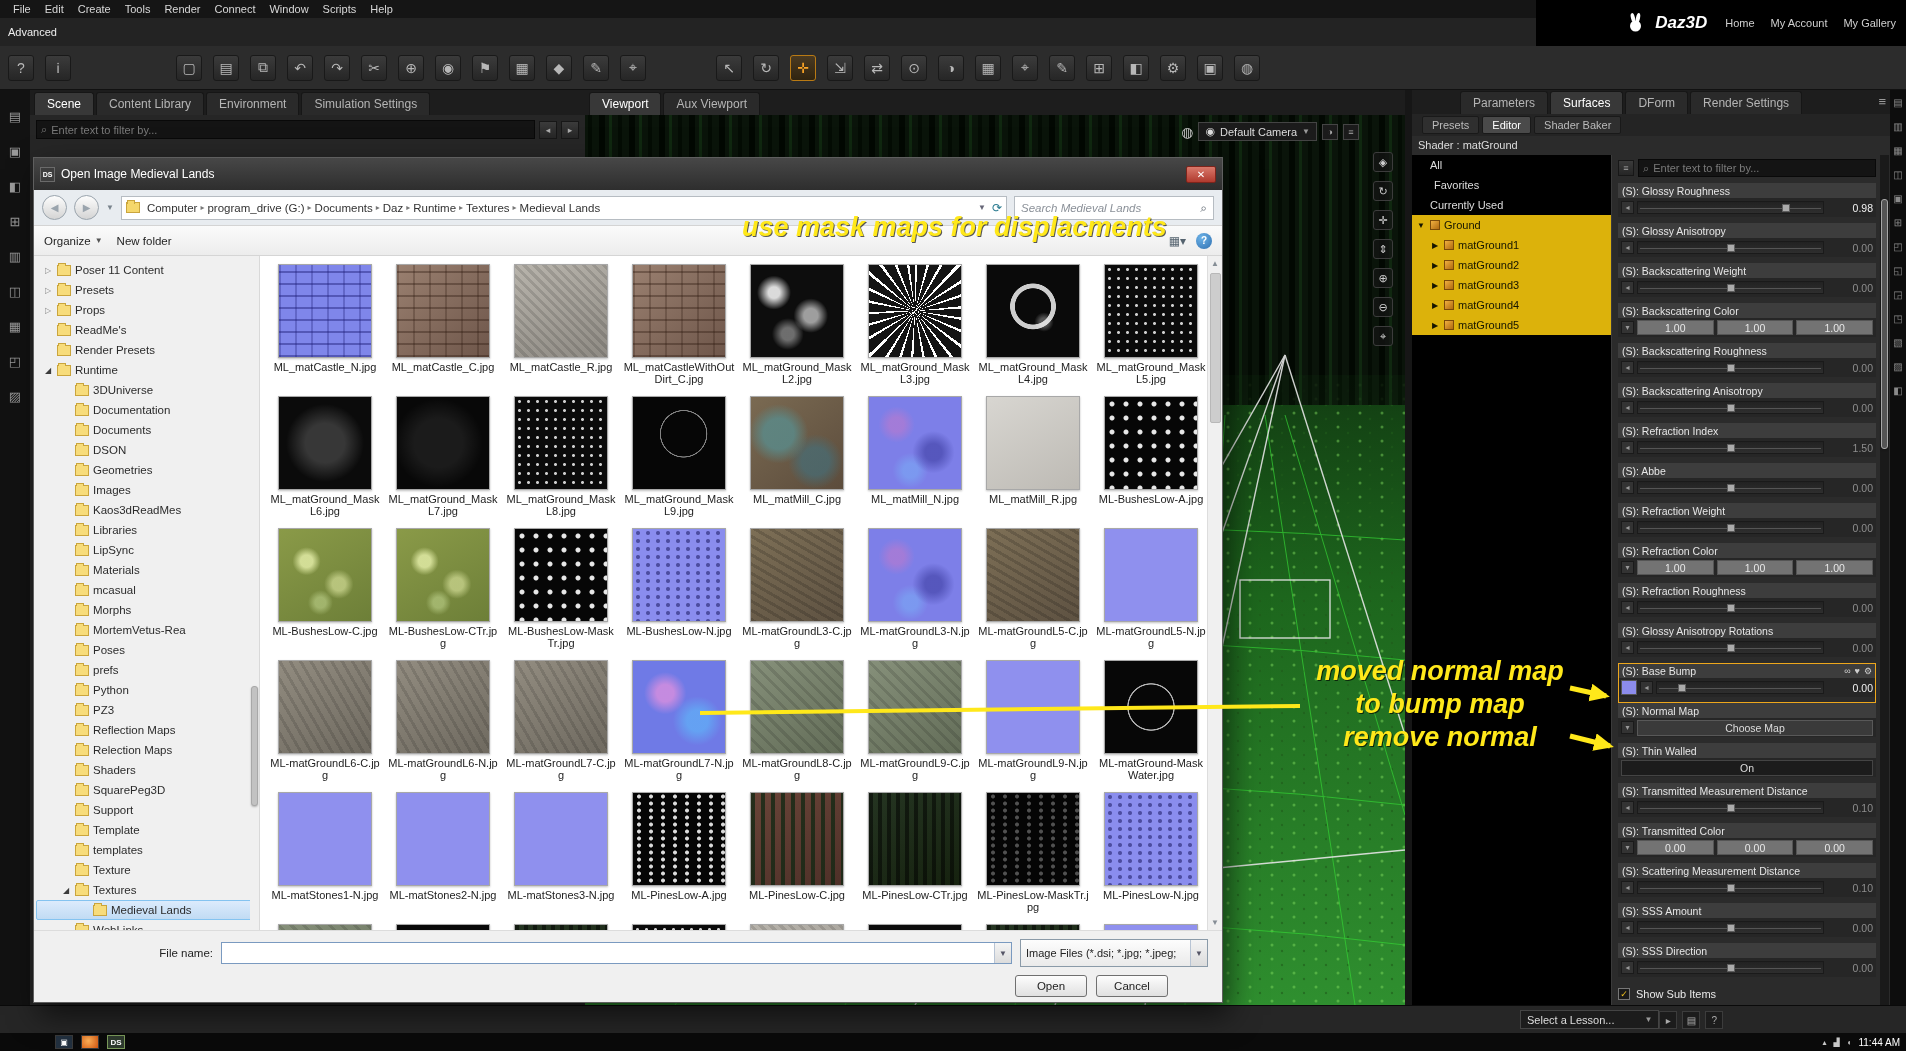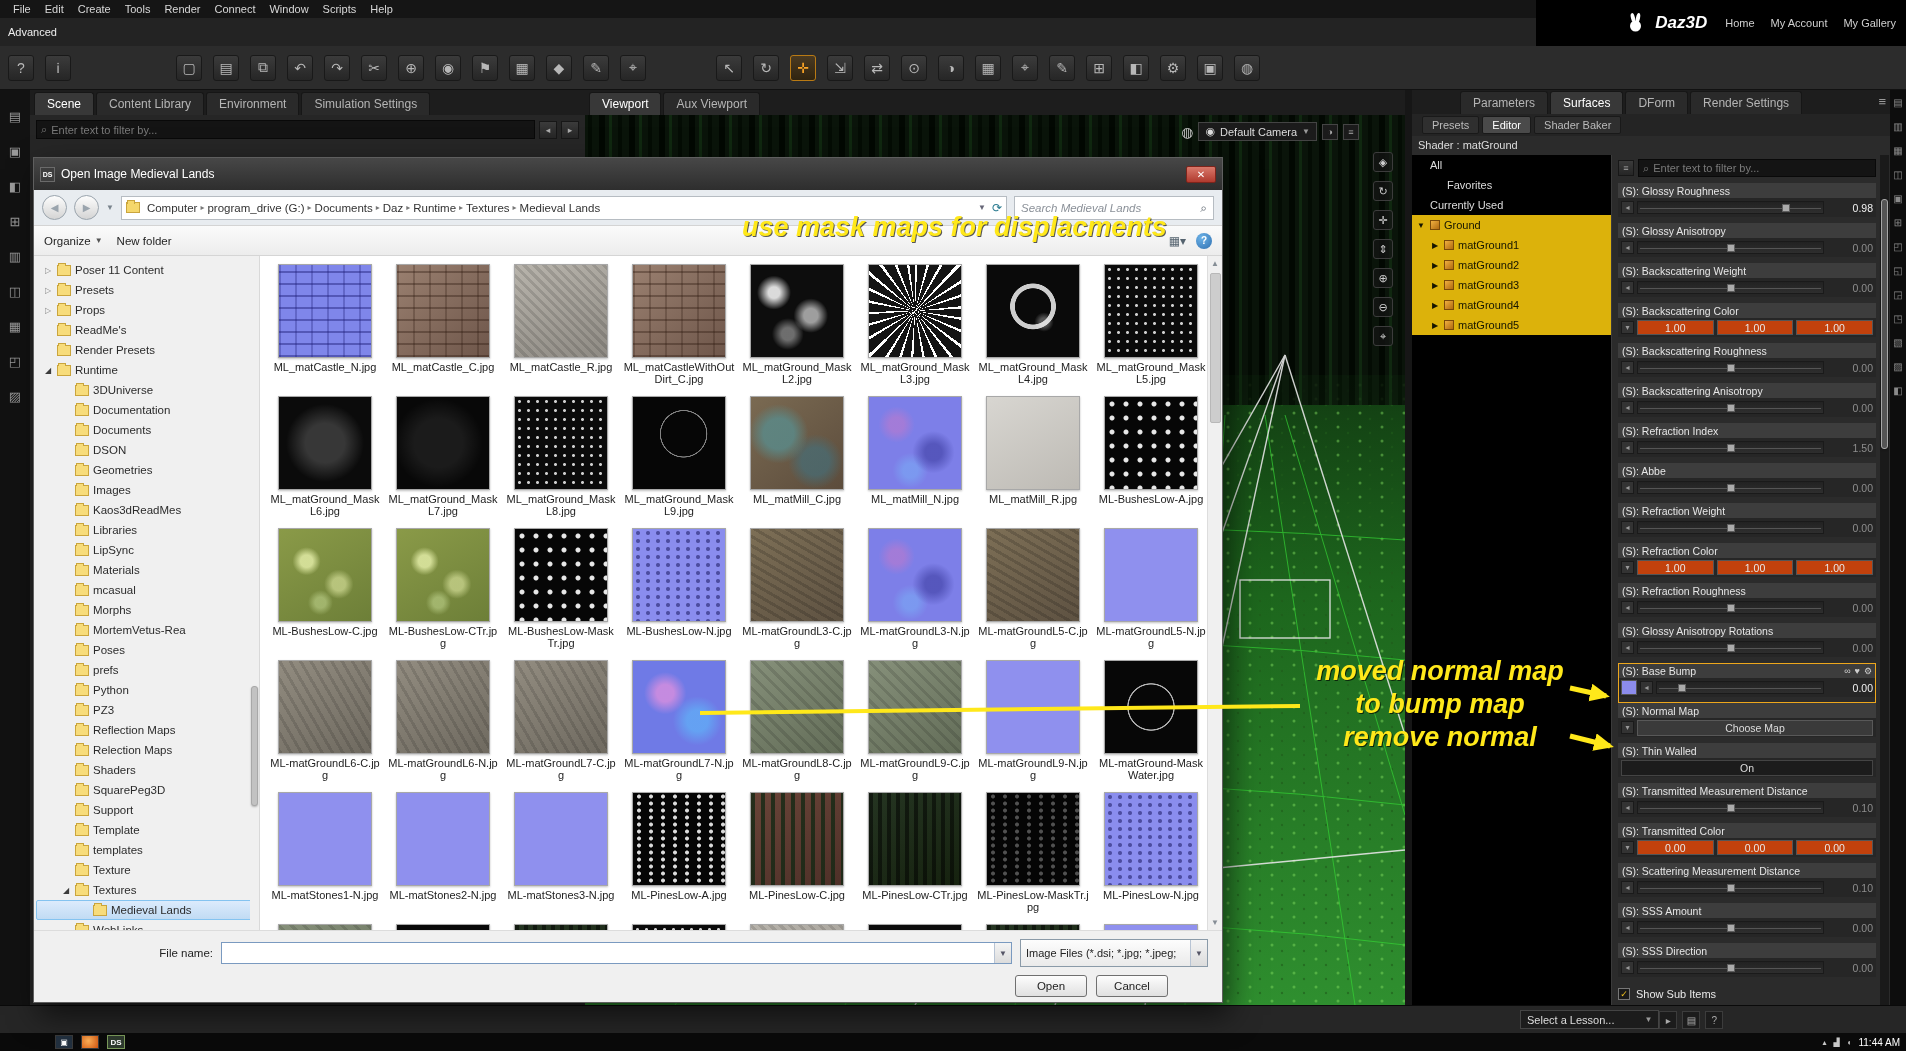--- a/index.html
+++ b/index.html
@@ -77,21 +77,21 @@
   .prop-label{height:15px;background:#3d3d3d;display:flex;align-items:center;padding:0 4px;color:#e6e6e6;font-size:10.5px;white-space:nowrap;overflow:hidden}
   .prop-label .spacer{flex:1}
   .mini-ic{color:#cfcfcf;font-size:9px;margin-left:4px}
   .prop-ctl{height:19px;background:#262626;display:flex;align-items:center;gap:3px;padding:2px 3px}
   .mini-btn{width:13px;height:13px;background:#333;border:1px solid #1a1a1a;color:#999;font-size:8px;display:flex;align-items:center;justify-content:center;flex:0 0 auto}
   .track{flex:1;height:13px;position:relative;background:linear-gradient(#222,#2e2e2e);border:1px solid #1a1a1a;min-width:40px}
   .track::before{content:"";position:absolute;left:2px;right:2px;top:6px;height:1px;background:#555}
   .handle{position:absolute;top:2px;width:8px;height:8px;background:#ababab;border:1px solid #5e5e5e;margin-left:-4px}
   .val{width:46px;text-align:right;font-size:10.5px;color:#f0f0f0;flex:0 0 auto}
   .val.dim{color:#8d8d8d}
-  .color-cell{flex:1;height:15px;border:1px solid #555;background:#c2410c;color:#e8e8e8;font-size:10.5px;display:flex;align-items:center;justify-content:center;min-width:0}
+  .color-cell{flex:1;height:15px;border:1px solid #555;background:#737373;color:#e8e8e8;font-size:10.5px;display:flex;align-items:center;justify-content:center;min-width:0}
   .choose-map{flex:1;height:16px;background:#3a3a3a;border:1px solid #585858;color:#ddd;font-size:10.5px;display:flex;align-items:center;justify-content:center}
   .toggle-btn{flex:1;height:16px;background:#1c1c1c;border:1px solid #444;color:#ddd;font-size:10.5px;display:flex;align-items:center;justify-content:center}
   .map-swatch{width:16px;height:15px;background:#8c8cec;border:1px solid #555;flex:0 0 auto}
   .show-sub{height:22px;display:flex;align-items:center;gap:6px;color:#e8e8e8;font-size:11px}
   .chk{width:12px;height:12px;background:#1a1a1a;border:1px solid #777;color:#f0c020;font-size:9px;display:flex;align-items:center;justify-content:center}
   .rp-scroll{position:absolute;right:1px;top:0;bottom:0;width:9px;background:#1a1a1a}
   .rp-scroll .thumb{position:absolute;left:1px;width:7px;top:44px;height:250px;background:#555;border-radius:3px}
 
   
   .lesson-bar{position:absolute;left:0;top:1005px;width:1906px;height:28px;background:#262626;border-top:1px solid #0a0a0a;z-index:3}
@@ -400,21 +400,21 @@
         <div class="subtab active">Editor</div>
         <div class="subtab">Shader Baker</div>
       </div>
     <div class="shader-row">Shader : matGround</div>
     <div class="rp-body">
       <div class="surf-tree" id="surf-tree">
           <div class="st-row" style="padding-left: 4px;">
             <span class="st-arrow"></span>
             <span>All</span>
           </div>
-          <div class="st-row" style="padding-left: 21px;">
+          <div class="st-row" style="padding-left: 8px;">
             <span class="st-arrow"></span>
             <span>Favorites</span>
           </div>
           <div class="st-row" style="padding-left: 4px;">
             <span class="st-arrow"></span>
             <span>Currently Used</span>
           </div>
           <div class="st-row hl" style="padding-left: 4px;">
             <span class="st-arrow">▼</span>
             <span class="cube"></span>

